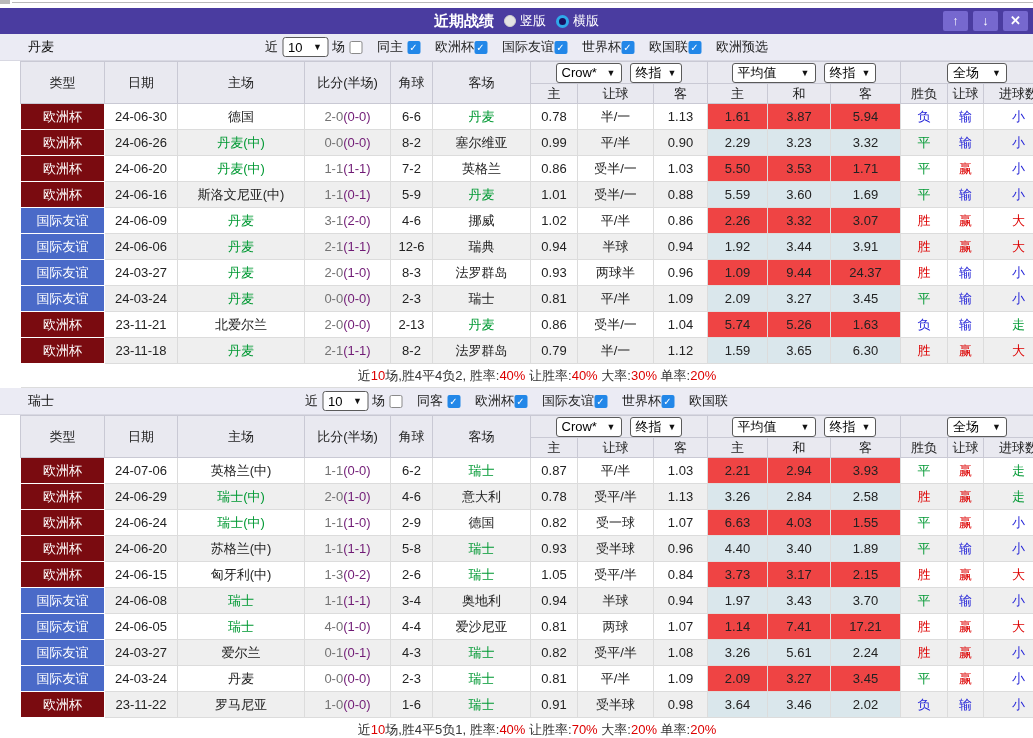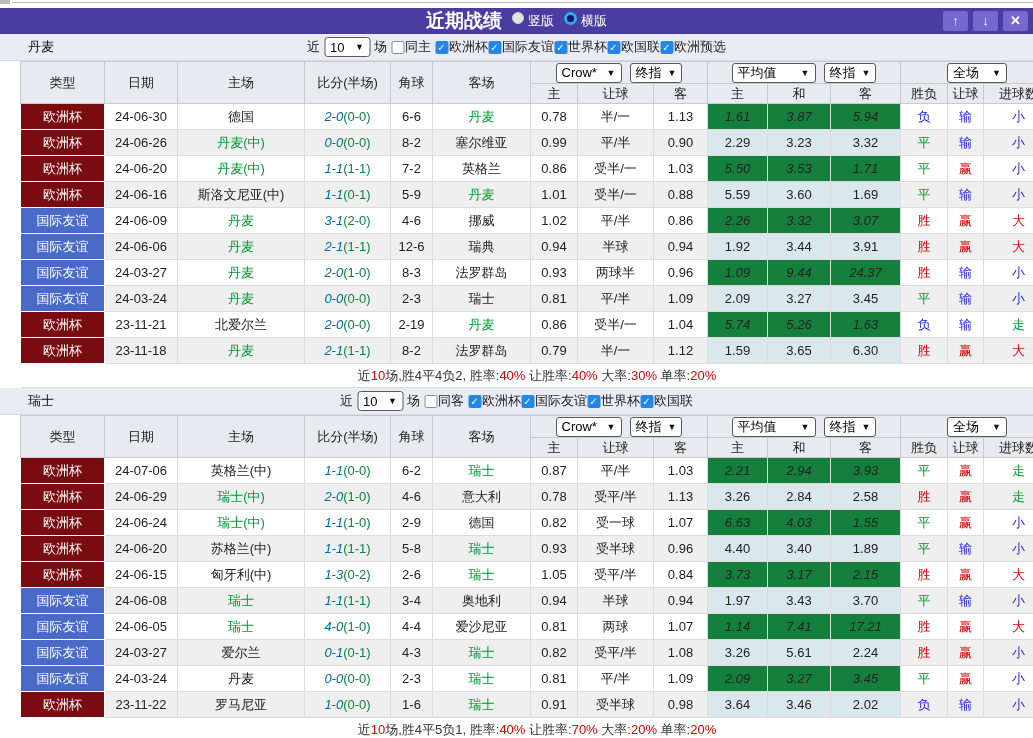--- a/index.html
+++ b/index.html
@@ -8,61 +8,61 @@
     font-family:"Liberation Sans", sans-serif; font-size:13px; color:#222; background:#fff;
   }
   
   .top-strip { height:8px; background:#fff; position:relative; }
   .top-strip::before { content:''; position:absolute; left:12px; right:0; top:2px; height:1px; background:#b9b9b9; }
   .top-strip::after  { content:''; position:absolute; left:0; top:0; width:10px; height:4px; background:#b9b9b9; }
 
   
   .titlebar { height:26px; background:#4a3ca0; position:relative; display:flex; align-items:center; justify-content:center; color:#fff; }
   .title-center { display:flex; align-items:center; gap:10px; }
-  .page-title { font-size:19px; font-weight:bold; }
-  .radio-label { display:inline-flex; align-items:flex-start; gap:4px; font-size:13px; cursor:pointer; }
+  .page-title { font-size:15px; font-weight:bold; }
+  .radio-label { display:inline-flex; align-items:center; gap:4px; font-size:13px; cursor:pointer; }
   .radio { width:12px; height:12px; border-radius:50%; display:inline-block; }
   .radio-off { background:#e3e3e3; border:1px solid #cfcfcf; }
   .radio-on { border:3px solid #2fa9ea; background:#1a1060; width:13px; height:13px; }
   .titlebar-buttons { position:absolute; right:5px; top:3px; display:flex; gap:5px; }
   .tbtn { width:25px; height:20px; background:#7668cf; border:none; border-radius:2px; color:#fff;
           font-size:13px; font-weight:bold; line-height:20px; text-align:center; cursor:pointer; font-family:"Liberation Sans",sans-serif; }
 
   
   .filterbar { height:27px; background:#ebebf4; position:relative; display:flex; align-items:center; border-bottom:1px solid #d8d8e2; }
   .team-name { padding-left:28px; color:#111; }
   .filter-controls { position:absolute; left:50%; transform:translateX(-50%); display:flex; align-items:center; gap:4px; white-space:nowrap; }
   .sel { display:inline-flex; align-items:center; justify-content:space-between; gap:6px; background:#fff;
          border:1px solid #5a5a5a; border-radius:3px; height:20px; padding:0 5px; cursor:pointer; color:#000; }
   .chev { font-size:9px; color:#111; }
   .cb { width:13px; height:13px; border-radius:2px; display:inline-block; text-align:center; line-height:13px; font-size:10px; }
   .cb-on { background:#2287e8; color:#fff; }
   .cb-off { background:#fff; border:1px solid #8a8a8a; }
   .comp-list { display:inline-flex; align-items:center; }
-  .comp-item { display:inline-flex; align-items:center; gap:1px; cursor:pointer; }
+  .comp-item { display:inline-flex; align-items:center; gap:15px; cursor:pointer; }
 
   
   table.grid { width:1033px; border-collapse:collapse; table-layout:fixed;margin-left:20px; }
   table.grid th { background:#e9e9f0; border:1px solid #c9c9d4; font-weight:normal; color:#222; }
   .hrow1 th { height:22px; }
   .hrow2 th { height:20px; }
   .group-cell { }
   .group-inner { display:flex; align-items:center; justify-content:center; gap:8px; }
   .sel-b { min-width:66px; } .sel-f { min-width:52px; } .sel-a { min-width:84px; } .sel-s { min-width:60px; }
   td { height:26px; text-align:center; border:1px solid #dcdcdc; color:#222; }
   tr.r-even td { background:#fff; }
   tr.r-odd td { background:#efefef; }
   td.type { color:#fff; border:1px solid #fff; }
   td.type.euro { background:#7a0b10; }
   td.type.friendly { background:#4a6ac8; }
   td.crow-home { background-color:rgba(252,236,218,0.55); }
-  tr.r-even td.avg { background-color:#15803d;font-style:italic; }
+  tr.r-even td.avg { background-color:#ef4444; }
   tr.r-odd  td.avg { background-color:#dae7ec; }
   .c-red { color:#dd0000; } .c-green { color:#009933; } .c-blue { color:#2626d8; }
-  .score-main { color:#0369a1;font-style:italic; } .score-half { color:#15803d; }
+  .score-main { color:#737373; } .score-half { color:#701a75; }
   td.summary { height:24px; background:#fff; border:1px solid #dcdcdc; border-left:none; border-right:none; color:#333; }
   .sum-red { color:#dd0000; }
 </style>
 </head>
 <body>
 
 <div class="top-strip"></div>
 
 <div class="titlebar">
   <div class="title-center">
@@ -328,21 +328,21 @@
             <td class="avg">3.45</td>
             <td class="c-green">平</td>
             <td class="c-blue">输</td>
             <td class="c-blue">小</td>
           </tr>
           <tr class="r-even">
             <td class="type euro">欧洲杯</td>
             <td>23-11-21</td>
             <td>北爱尔兰</td>
             <td><span class="score-main">2-0</span><span class="score-half">(0-0)</span></td>
-            <td>2-19</td>
+            <td>2-13</td>
             <td class="c-green">丹麦</td>
             <td class="crow-home">0.86</td>
             <td>受半/一</td>
             <td>1.04</td>
             <td class="avg">5.74</td>
             <td class="avg">5.26</td>
             <td class="avg">1.63</td>
             <td class="c-blue">负</td>
             <td class="c-blue">输</td>
             <td class="c-green">走</td>

